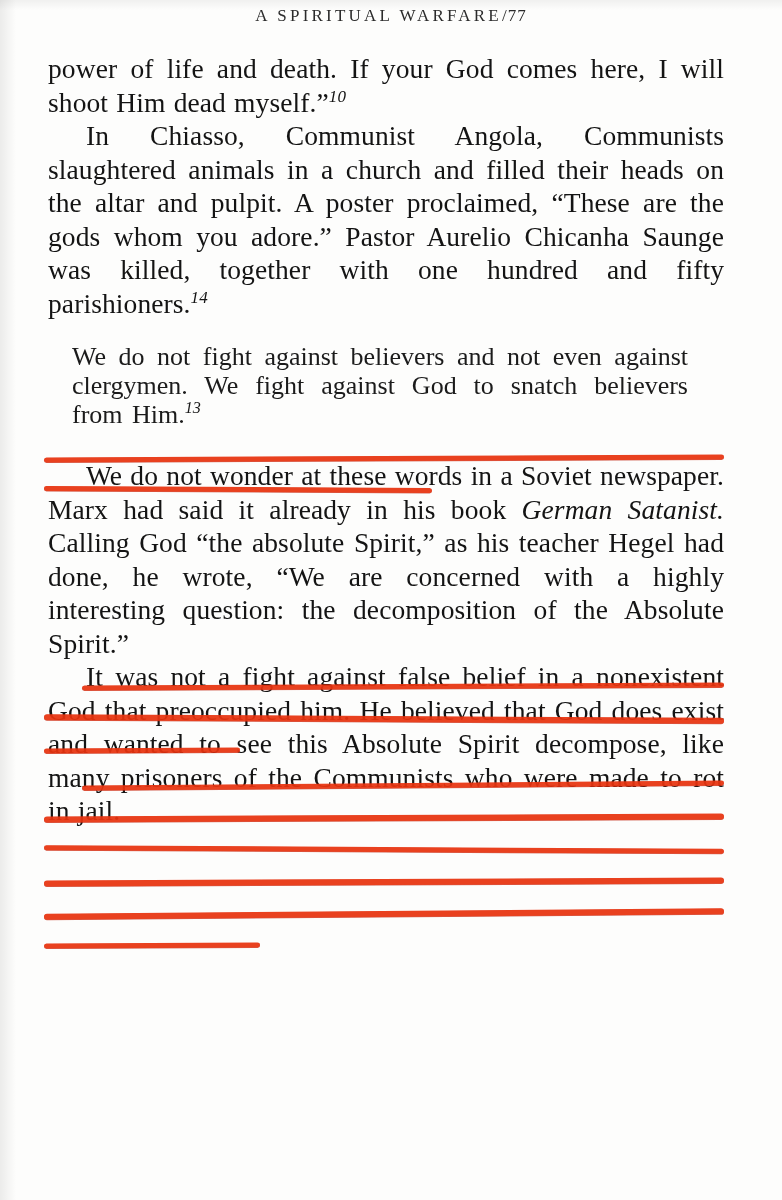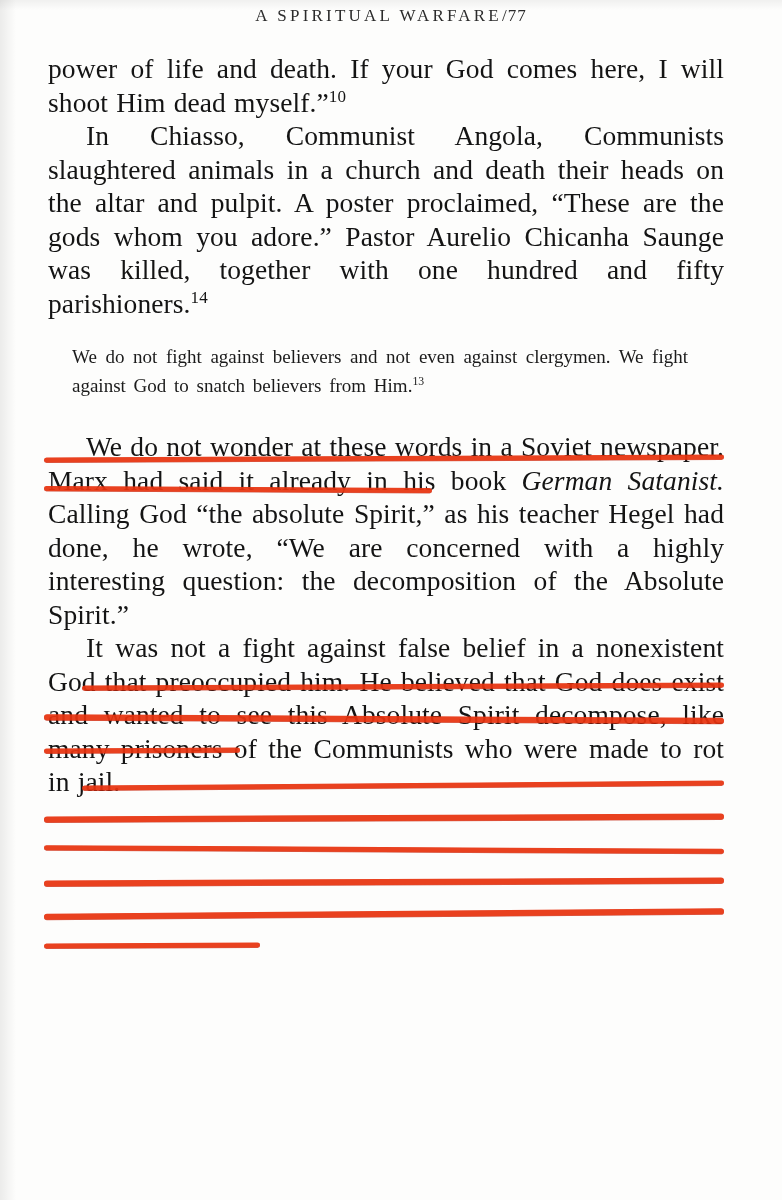--- a/index.html
+++ b/index.html
@@ -56,33 +56,34 @@
     word-spacing: 1.2px;
     color: #141414;
   }
   p.para.indent { text-indent: 38px; }
   p.para.noindent { text-indent: 0; }
 
   sup {
     font-size: 0.62em;
     vertical-align: super;
     line-height: 0;
+    font-style: italic;
   }
 
   em { font-style: italic; }
 
   
   .extract {
     margin: 22px 0 0 0;
     padding-left: 24px;
     padding-right: 36px;
   }
   .extract p {
     margin: 0;
-    font-size: 19px;
+    font-size: 26px;
     line-height: 29px;
     text-align: justify;
     text-align-last: left;
     word-spacing: 3px;
     color: #1b1b1b;
   }
 
   .gap-after-extract { height: 30px; }
 
   
@@ -125,21 +126,21 @@
   <div class="scan-shade-left"></div>
 
   <div class="running-head">
     <span class="rh-title">A SPIRITUAL WARFARE</span><span class="rh-sep">/</span><span class="rh-folio">77</span>
   </div>
 
   <div class="body-col">
 
     <p class="para noindent"><span>power of life and death. If your God comes here, I will shoot Him dead myself.”</span><sup>10</sup></p>
 
-    <p class="para indent"><span>In Chiasso, Communist Angola, Communists slaughtered animals in a church and death their heads on the altar and pulpit. A poster proclaimed, “These are the gods whom you adore.” Pastor Aurelio Chicanha Saunge was killed, together with one hundred and fifty parishioners.</span><sup>14</sup></p>
+    <p class="para indent"><span>In Chiasso, Communist Angola, Communists slaughtered animals in a church and filled their heads on the altar and pulpit. A poster proclaimed, “These are the gods whom you adore.” Pastor Aurelio Chicanha Saunge was killed, together with one hundred and fifty parishioners.</span><sup>14</sup></p>
 
 
 
     <div class="extract">
       <p><span>We do not fight against believers and not even against clergymen. We fight against God to snatch believers from Him.</span><sup>13</sup></p>
     </div>
 
     <div class="gap-after-extract"></div>
 
 

